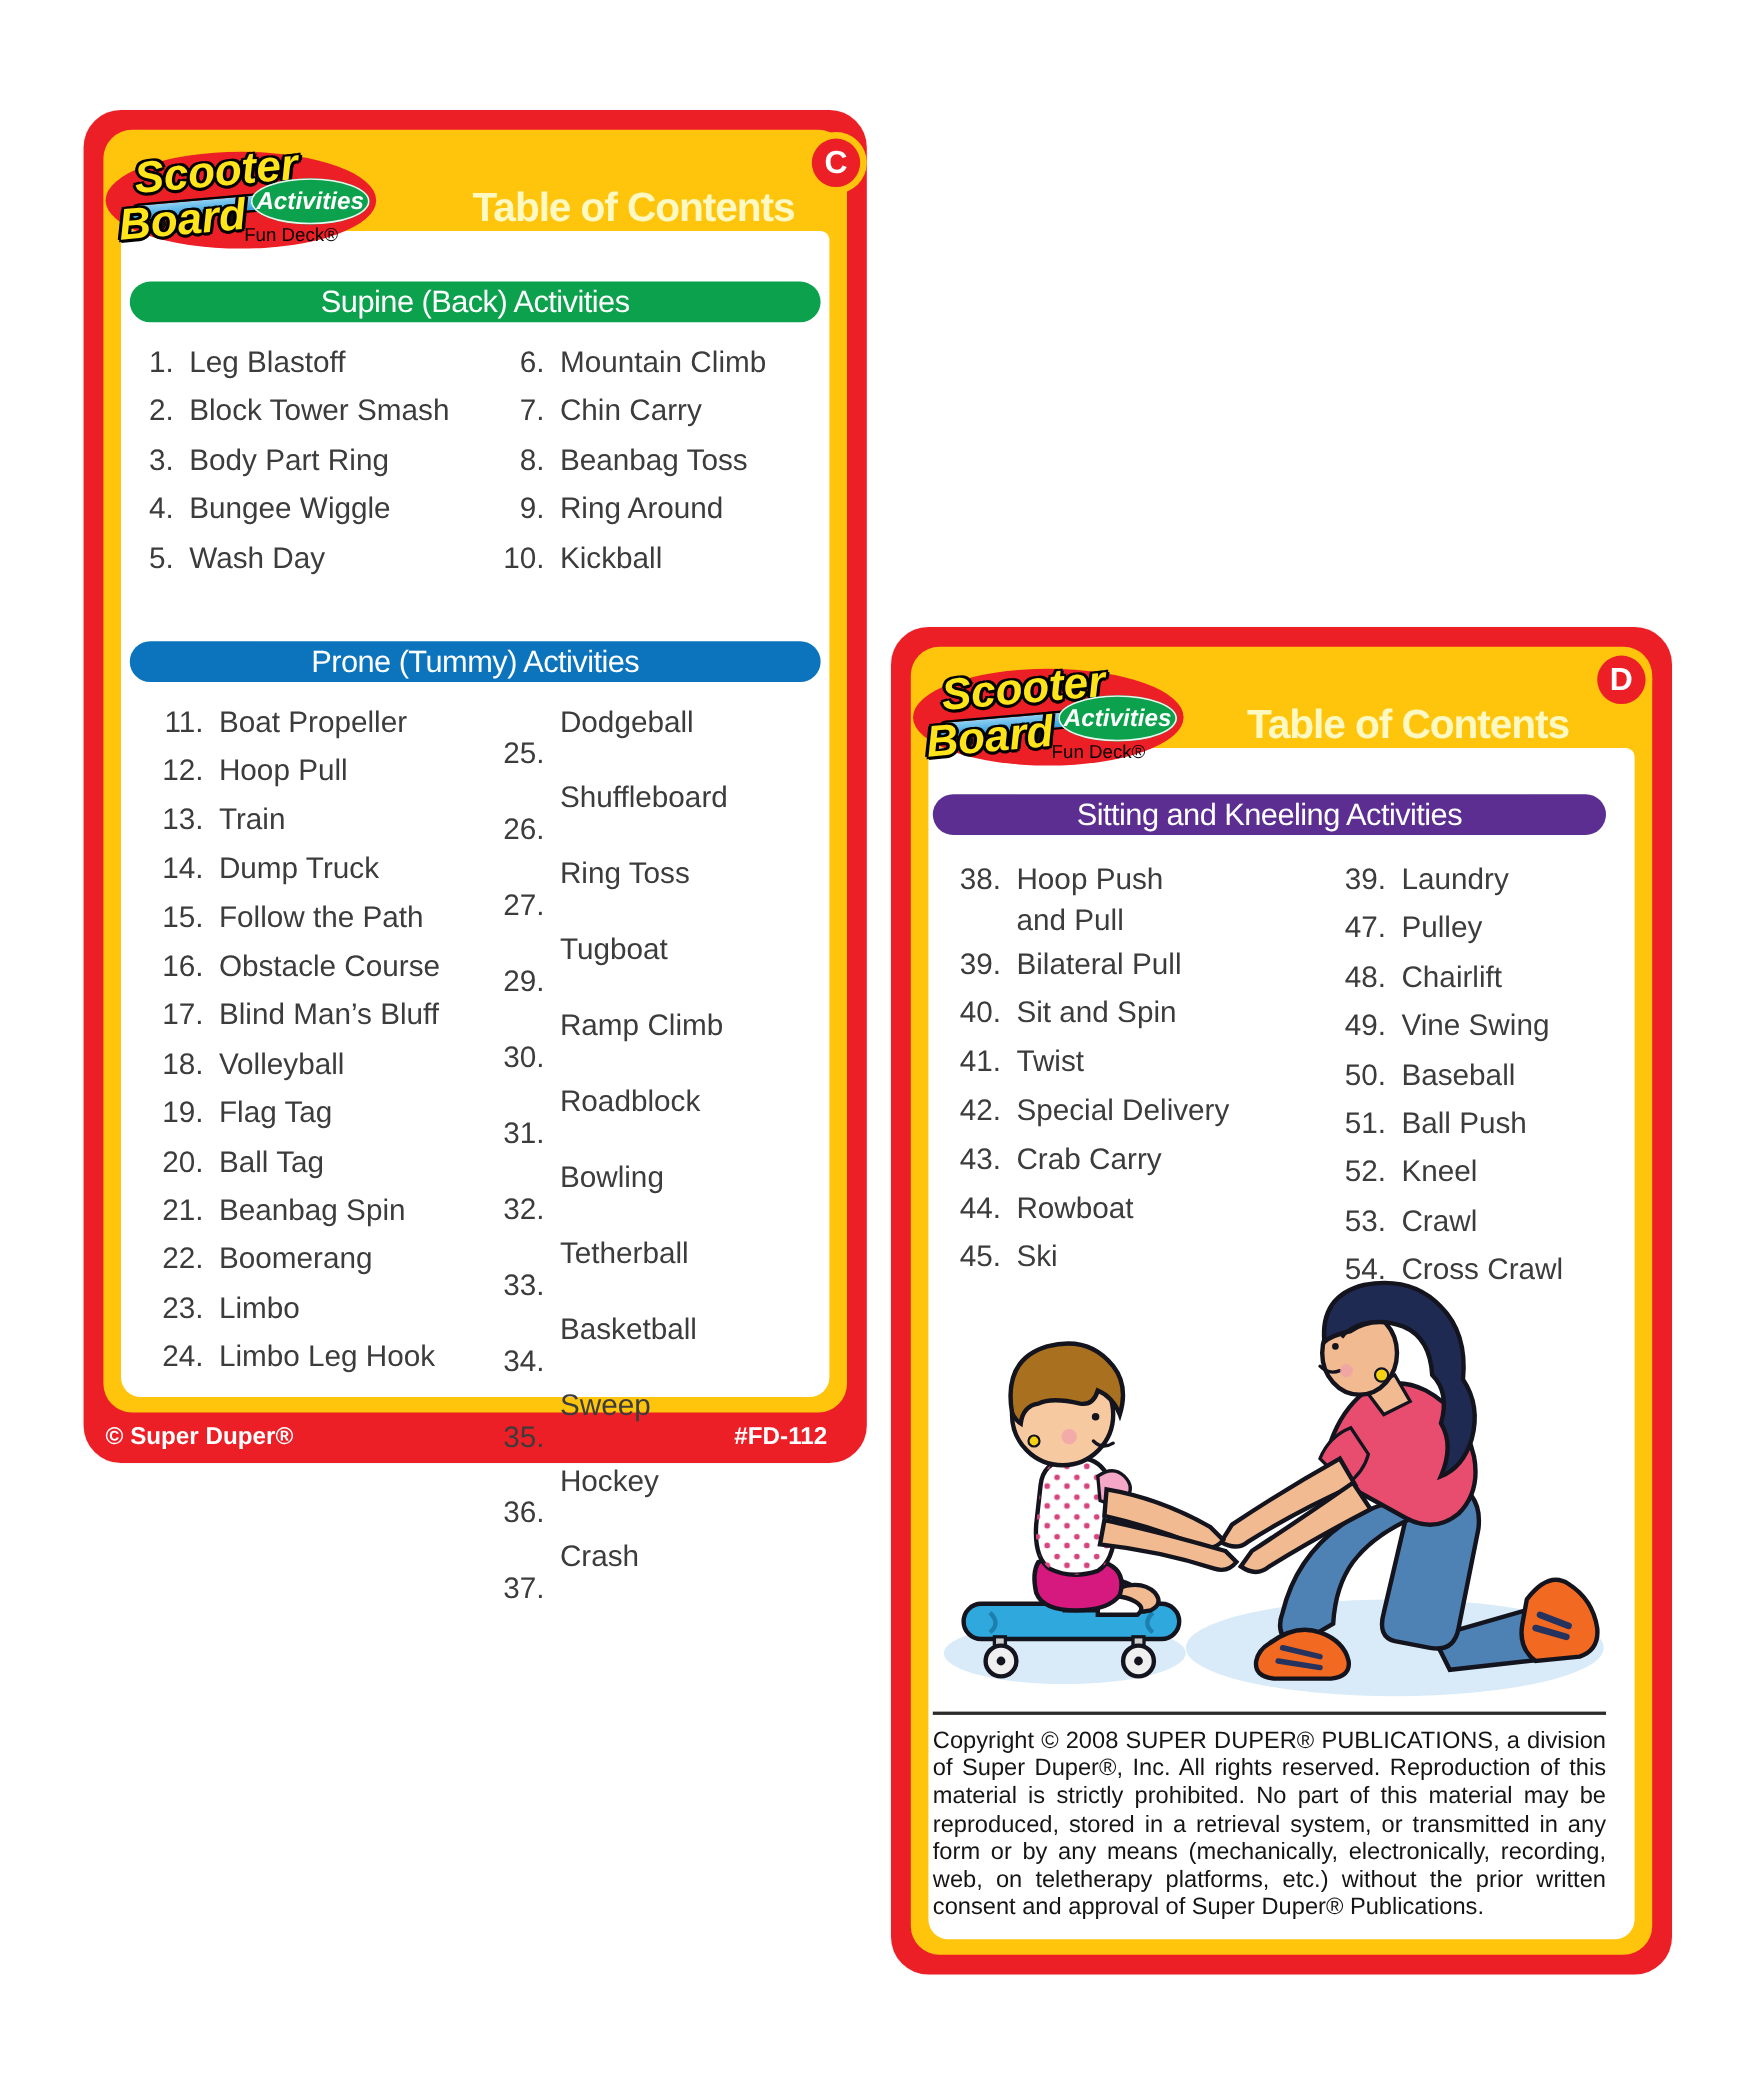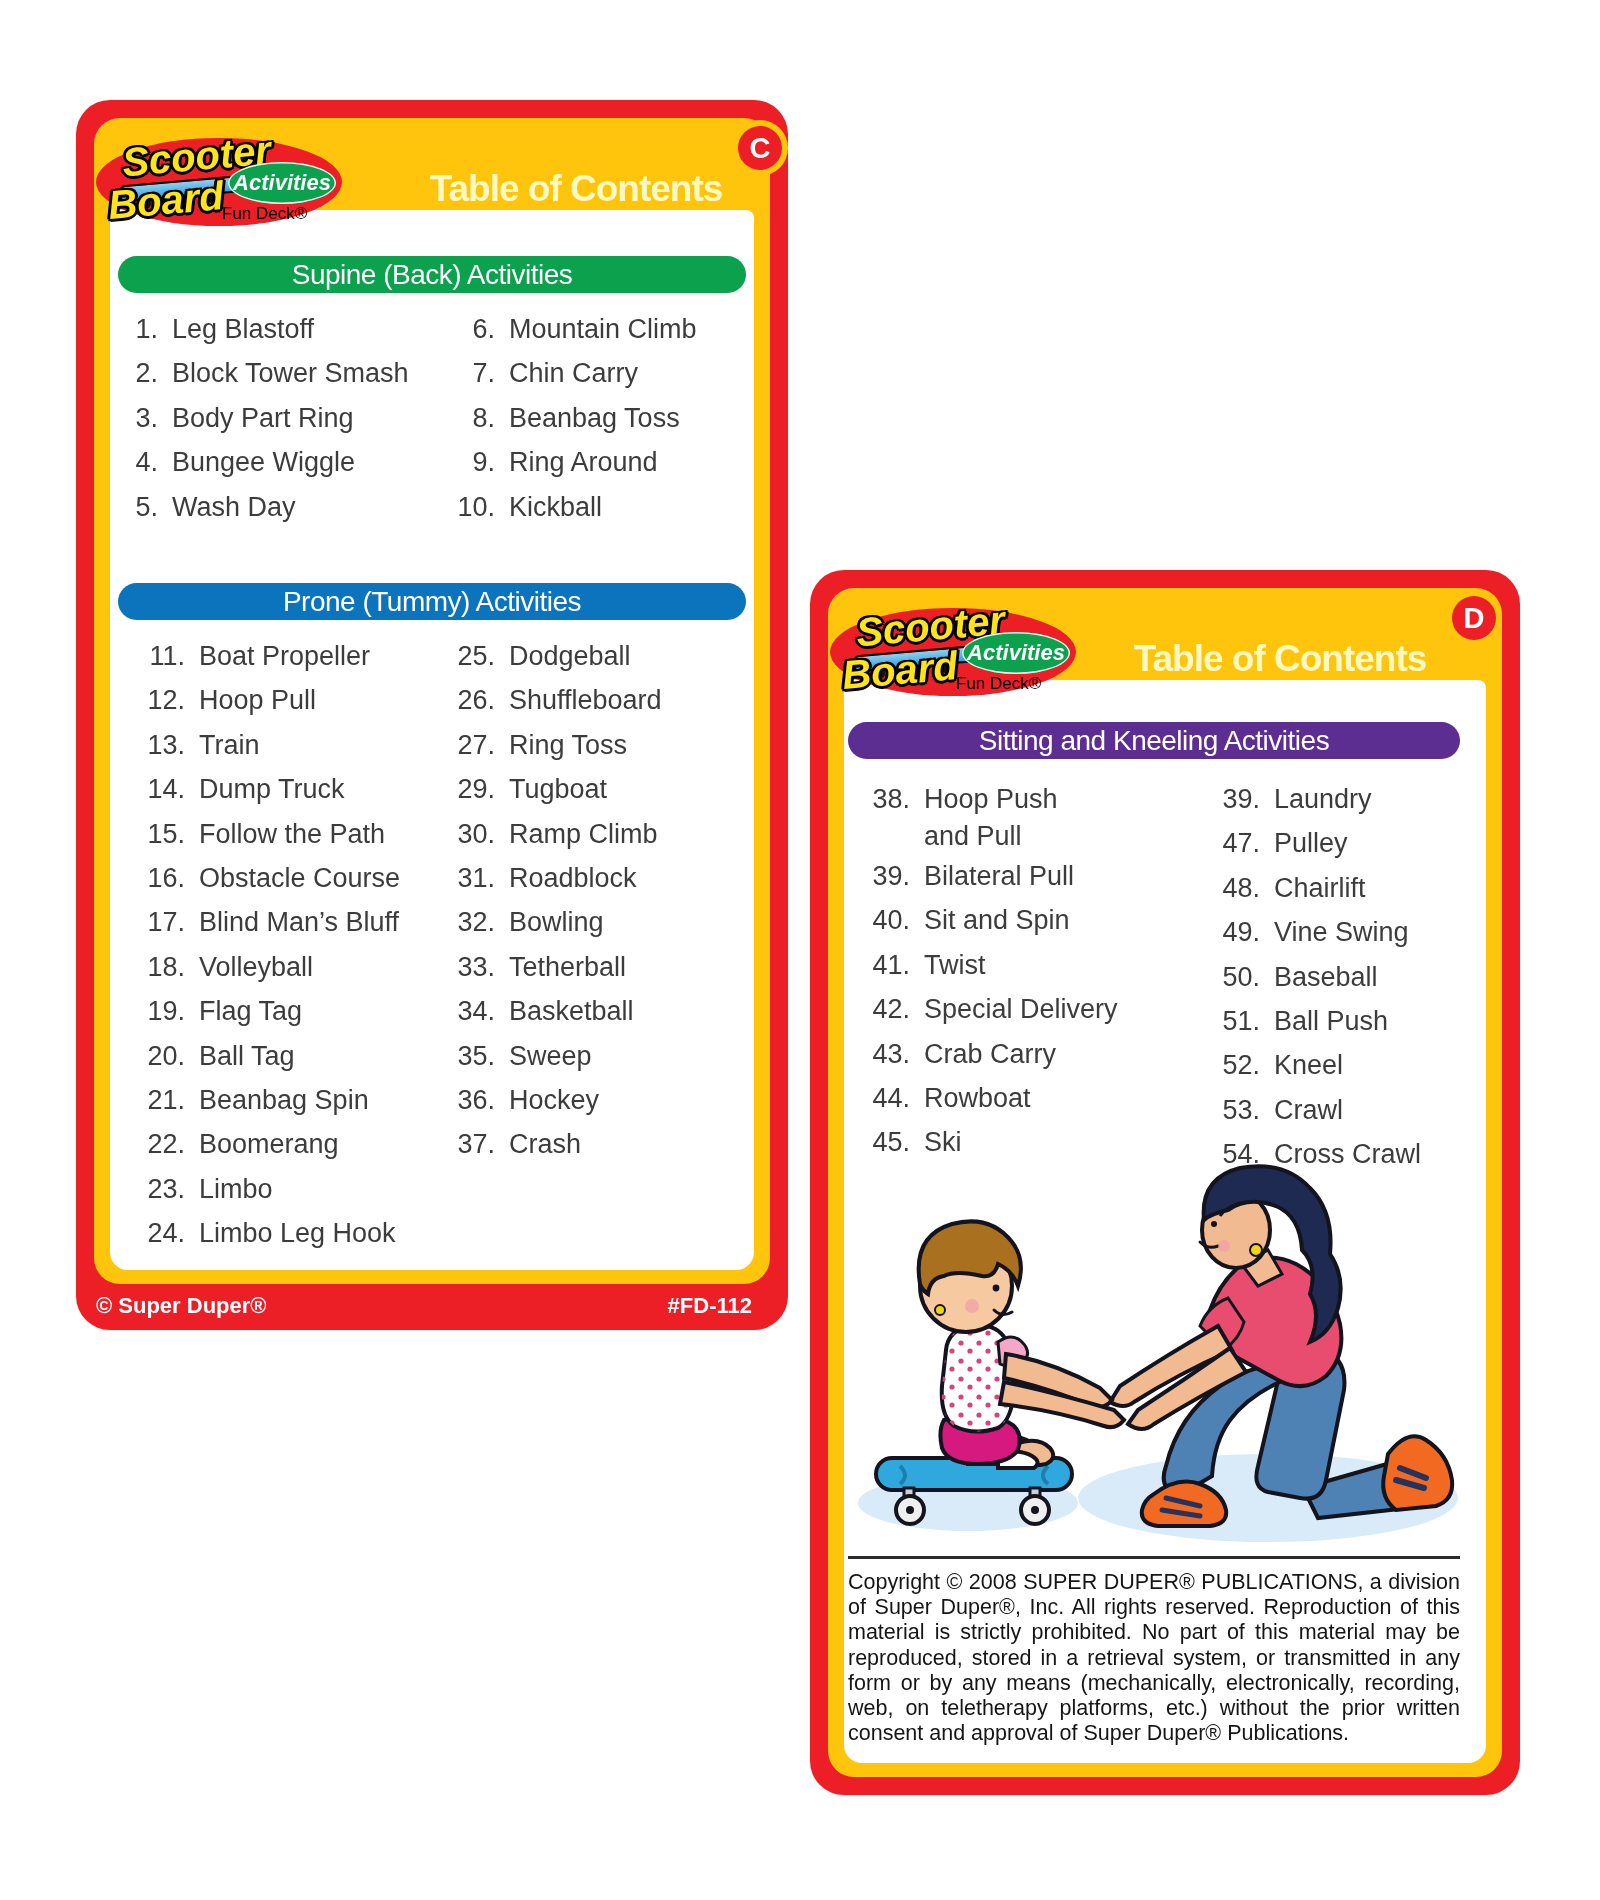--- a/index.html
+++ b/index.html
@@ -50,21 +50,21 @@
   #card-d .list.s0{top:98px;}
   .col{display:flex;flex-direction:column;}
   .col-0{width:340px;flex:none;}
   .col-1{flex:1;}
   .row{display:flex;align-items:flex-start;min-height:44.4px;}
   .num{flex:none;text-align:right;font-size:27px;color:var(--itemtext);line-height:37px;padding-top:3px;}
   .txt{margin-left:14px;font-size:27px;color:var(--itemtext);line-height:37px;padding-top:3px;white-space:pre-line;}
   #card-c .list.s0 .col-0 .num{width:48px;}
   #card-c .list.s0 .col-1 .num{width:45px;}
   #card-c .list.s1 .col-0 .num{width:75px;}
-  #card-c .list.s1 .col-1 .num{width:45px;}
+  #card-c .list.s1 .col-1 .num{width:45px;margin-top:29px;}
   #card-d .col-0 .num{width:54px;padding-left:12px;}
   #card-d .col-1 .num{width:76px;}
 
   
   .footer{position:absolute;left:20px;right:36px;bottom:7px;height:34px;display:flex;justify-content:space-between;align-items:center;color:#ffffff;font-weight:bold;font-size:22px;z-index:5;}
 
   
   .illus{position:absolute;left:4px;top:478px;width:612px;height:392px;}
   .copy-rule{position:absolute;left:4px;top:876px;width:612px;height:3px;background:#2B2B2B;}
   .copyright{position:absolute;left:4px;top:890px;width:612px;font-size:21.5px;line-height:25.2px;text-align:justify;color:#151515;}

